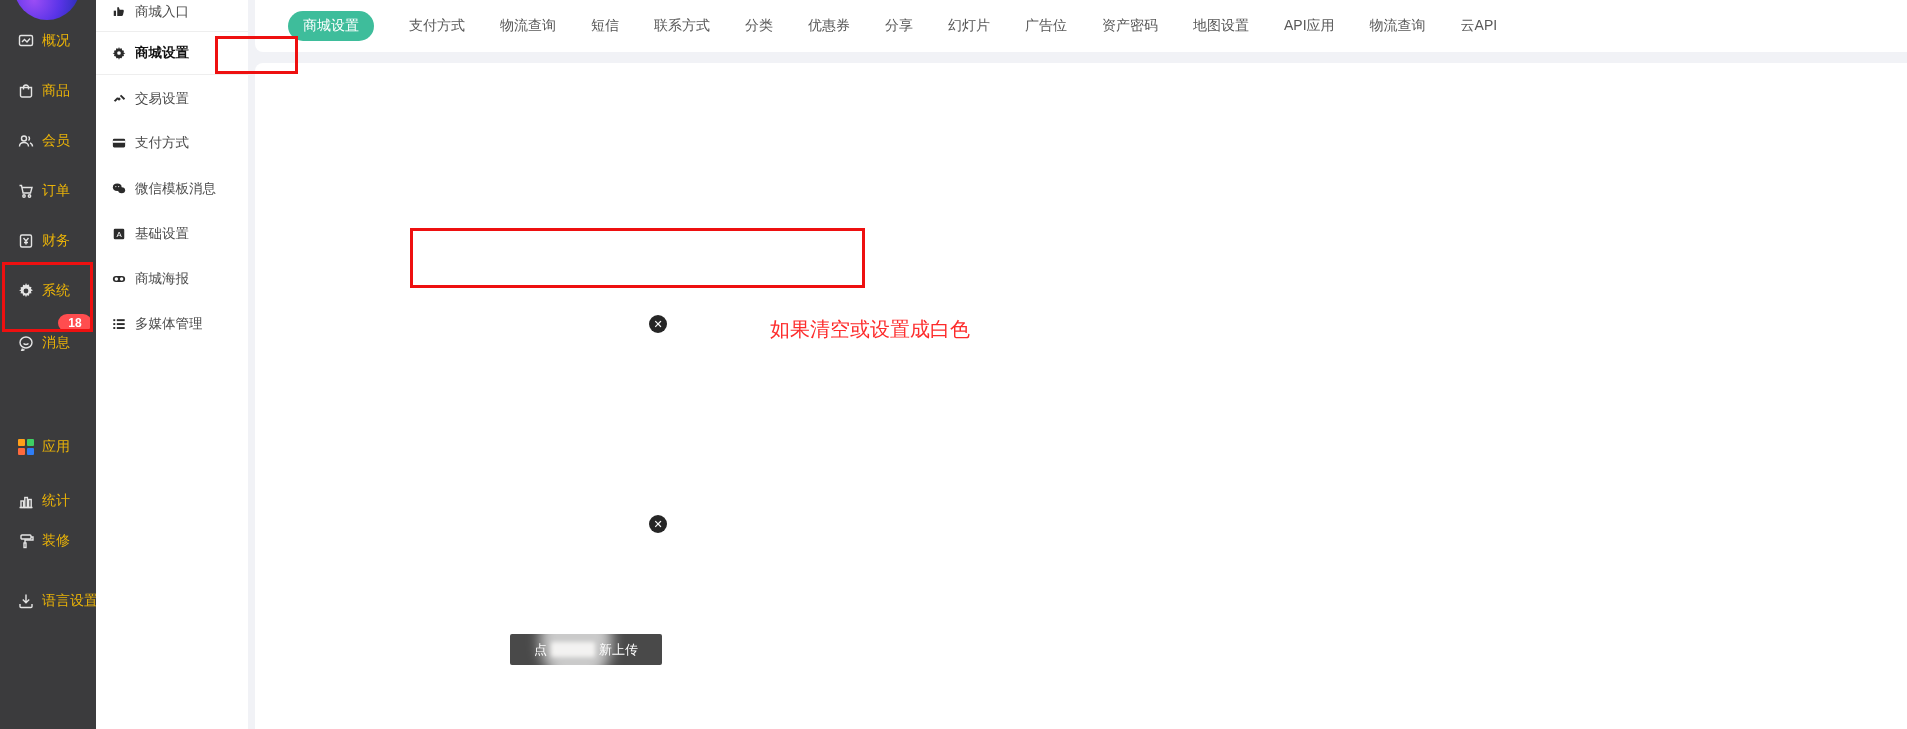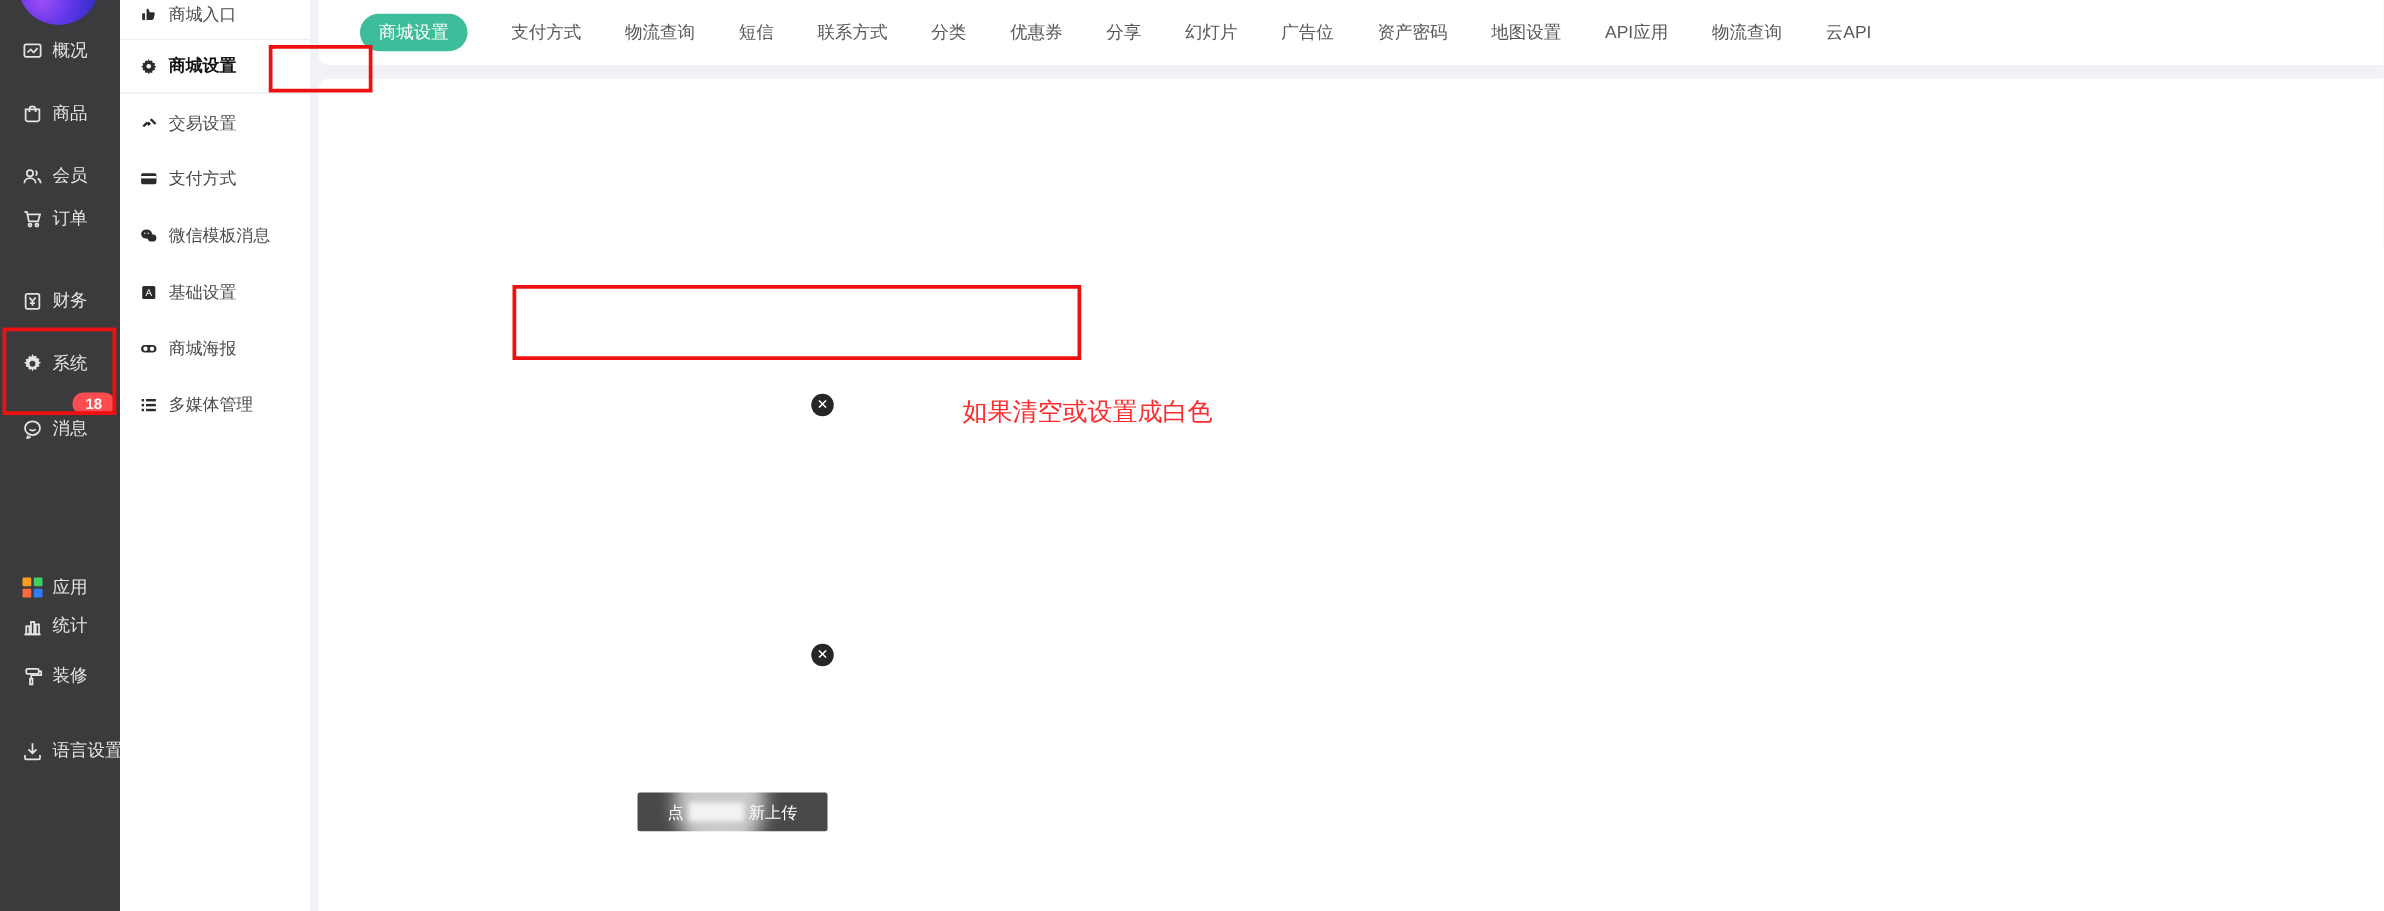--- a/index.html
+++ b/index.html
@@ -5,21 +5,21 @@
   * { margin:0; padding:0; box-sizing:border-box; }
   html,body { width:1907px; height:729px; overflow:hidden; }
   body { font-family:"Liberation Sans","DejaVu Sans",sans-serif; background:#f1f2f6; }
   #screen { position:relative; width:1907px; height:729px; overflow:hidden; }
 
   
   .dark-sidebar { position:absolute; left:0; top:0; width:96px; height:729px; background:#3b3b3d; overflow:hidden; z-index:5; }
   .brand-logo { position:absolute; left:14px; top:-46px; width:66px; height:66px; border-radius:50%;
                 background:radial-gradient(circle at 30% 70%, #9b4df5 0%, #5a34e8 40%, #2b2fb9 70%, #141a50 100%); }
   .side-item { position:absolute; left:17px; height:22px; display:flex; align-items:center; gap:8px;
-               color:#e5e5e5; font-size:14px; cursor:pointer; white-space:nowrap; }
+               color:#eab308; font-size:14px; cursor:pointer; white-space:nowrap; }
   .side-item .sicon { width:17px; height:17px; display:inline-flex; align-items:center; justify-content:center; }
   .side-item svg { width:16px; height:16px; stroke:#e4e4e4; fill:none; stroke-width:1.4; }
   .apps-grid { display:grid; grid-template-columns:7px 7px; grid-template-rows:7px 7px; gap:2px; }
   .apps-grid i { border-radius:1px; }
   .badge { position:absolute; left:58px; top:314px; min-width:34px; height:18px; border-radius:9px;
            background:#ff4d4f; color:#fff; font-size:12px; font-weight:bold; display:flex;
            align-items:center; justify-content:center; z-index:6; }
 
   
   .submenu { position:absolute; left:96px; top:0; width:152px; height:729px; background:#ffffff; z-index:4; }
@@ -124,21 +124,21 @@
     <div class="side-item" style="top:130px">
       <span class="sicon">
           <svg viewBox="0 0 16 16">
             <circle cx="6" cy="5.5" r="2.5"></circle>
             <path d="M1.5 13.5c0-2.5 2-4 4.5-4s4.5 1.5 4.5 4"></path>
             <path d="M10.5 3.5a2.5 2.5 0 0 1 0 4M12 9.8c1.6.6 2.5 1.9 2.5 3.7"></path>
           </svg>
         </span>
       <span>会员</span>
     </div>
-    <div class="side-item" style="top:164px">
+    <div class="side-item" style="top:180px">
       <span class="sicon">
           <svg viewBox="0 0 16 16">
             <path d="M1.5 2.5h2l1.6 7.5h7.4l1.5-5.5H4.4"></path>
             <circle cx="6" cy="13" r="1.2"></circle>
             <circle cx="11.5" cy="13" r="1.2"></circle>
           </svg>
         </span>
       <span>订单</span>
     </div>
     <div class="side-item" style="top:230px">
@@ -163,21 +163,21 @@
     <div class="side-item" style="top:332px">
       <span class="sicon">
           <svg viewBox="0 0 16 16">
             <path d="M14 7.5A6 5.5 0 1 1 8 2a6 5.5 0 0 1 6 5.5z M4.5 13.5L3.5 16l3-1.5"></path>
             <path d="M5.5 8.5c1.5 1.2 3.5 1.2 5 0"></path>
           </svg>
         </span>
       <span>消息</span>
     </div>
 
-    <div class="side-item" style="top:459px">
+    <div class="side-item" style="top:436px">
       <span class="sicon">
         <span class="apps-grid">
             <i style="background:#ff9f1a"></i>
             <i style="background:#3ecf63"></i>
             <i style="background:#ff6a3d"></i>
             <i style="background:#2f7df6"></i>
           </span>
       </span>
       <span>应用</span>
     </div>

